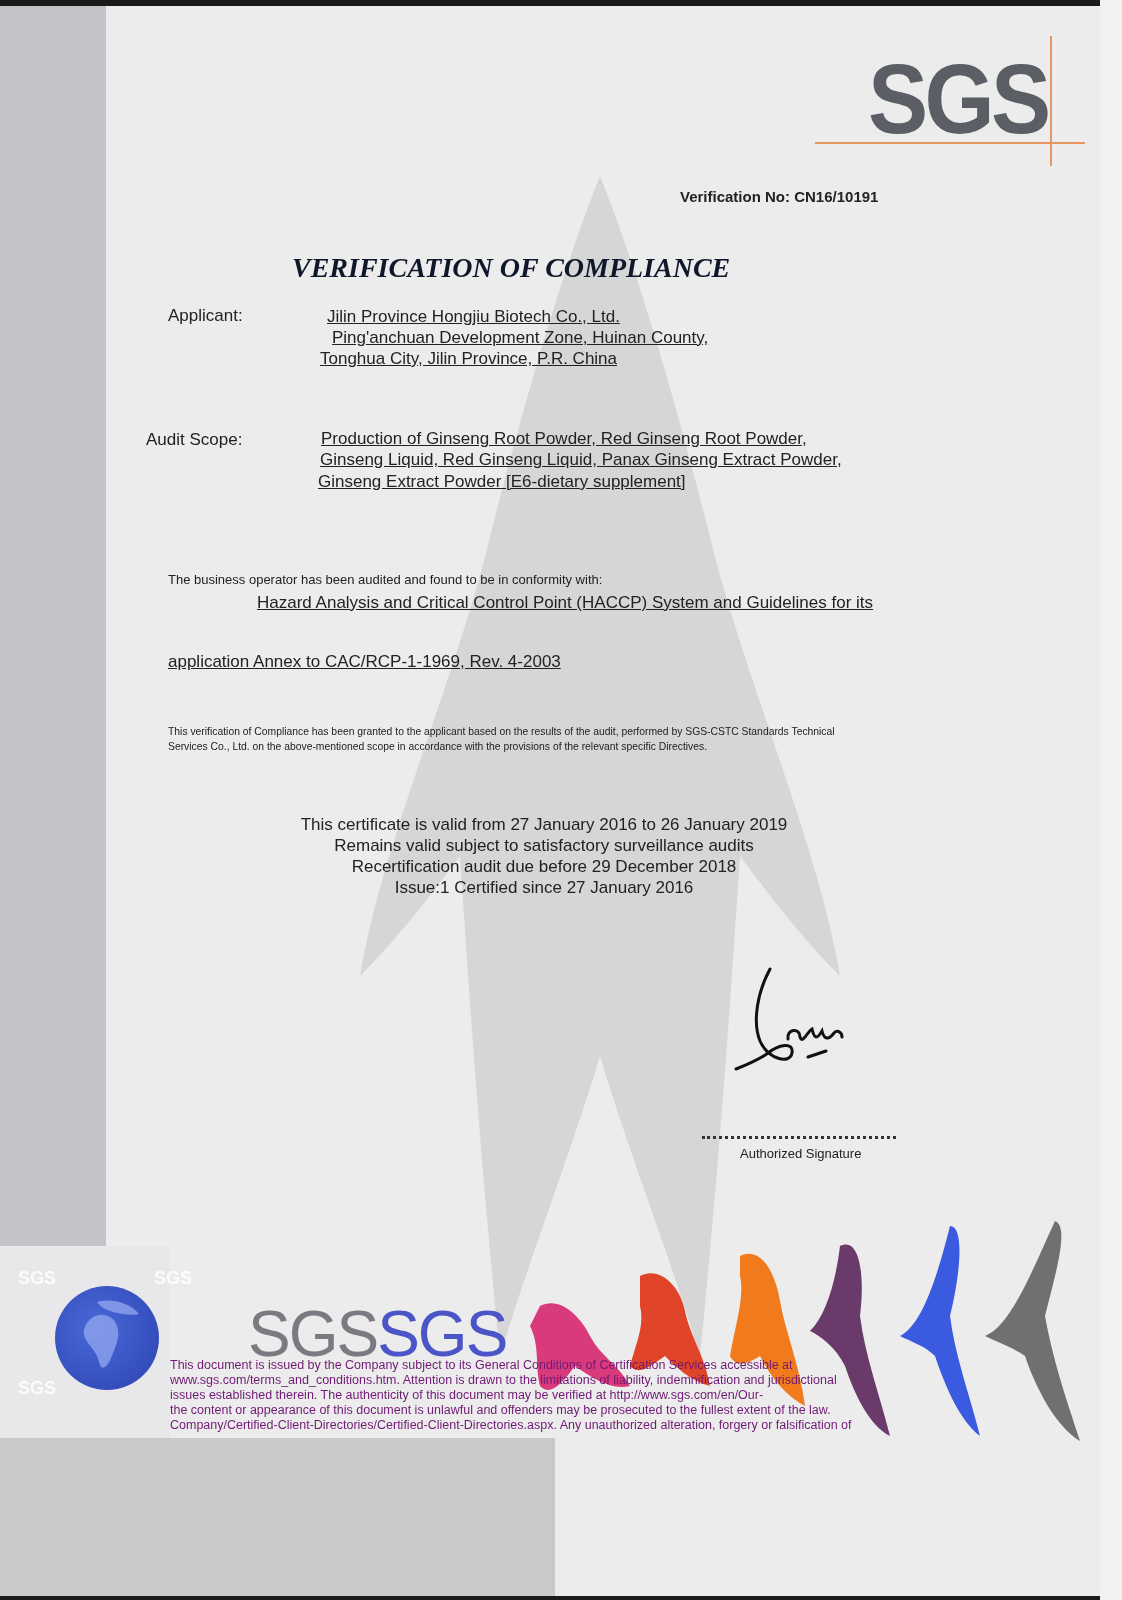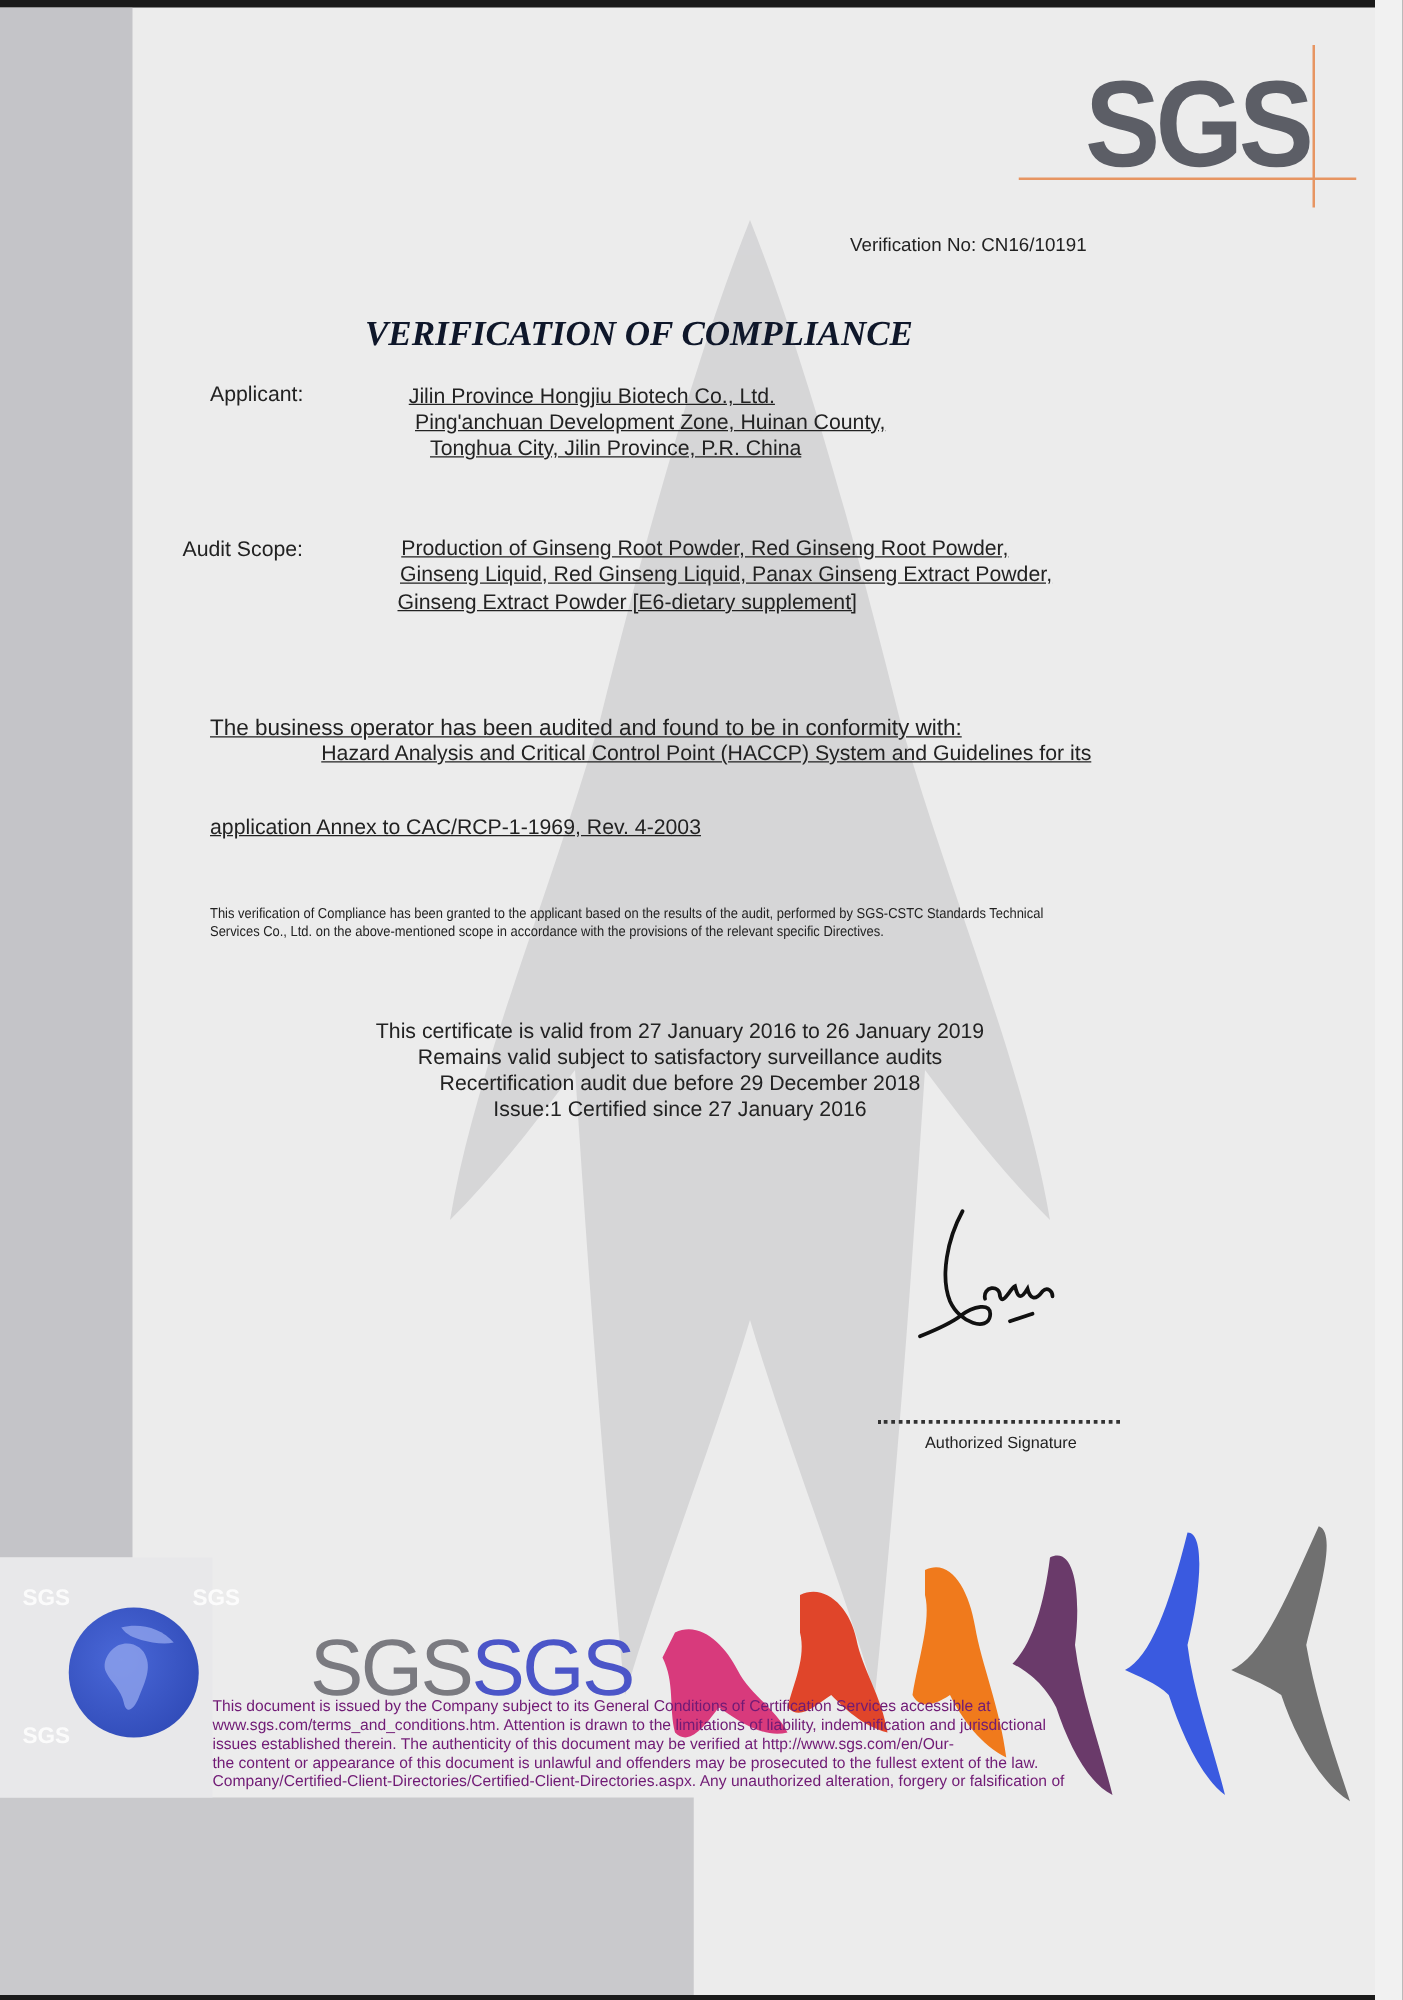--- a/index.html
+++ b/index.html
@@ -7,25 +7,25 @@
     .page { position: absolute; left: 0; top: 6px; width: 1100px; height: 1590px; background: #ececec; overflow: hidden; }
     .right-margin { position: absolute; left: 1100px; top: 0; width: 22px; height: 1600px; background: #f1f1f1; }
     .left-strip { position: absolute; left: 0; top: 0; width: 106px; height: 1240px; background: #c4c4c8; }
     .bottom-band { position: absolute; left: 0; top: 1432px; width: 555px; height: 160px; background: #c9c9cc; }
     .globe-panel { position: absolute; left: 0; top: 1240px; width: 170px; height: 192px; background: #e8e8ea; }
     .bird-ghost { position: absolute; left: 300px; top: 150px; width: 560px; height: 1300px; opacity: 0.22; }
     .txt { position: absolute; color: #222; white-space: nowrap; }
     .sgs-logo { position: absolute; left: 868px; top: 44px; font-family: "Liberation Sans", sans-serif; font-weight: bold; font-size: 98px; letter-spacing: -4px; color: #5c5e66; line-height: 1; transform: scaleX(0.92); transform-origin: left; }
     .logo-hline { position: absolute; left: 815px; top: 136px; width: 270px; height: 2px; background: #e79562; }
     .logo-vline { position: absolute; left: 1050px; top: 30px; width: 2px; height: 130px; background: #e79562; }
-    .verif { left: 680px; top: 182px; font-size: 15px; }
+    .verif { left: 680px; top: 182px; font-size: 15px; font-weight: bold; }
     .title { left: 292px; top: 246px; font-family: "Liberation Serif", serif; font-weight: bold; font-style: italic; font-size: 28px; color: #0f172a; }
     .label { font-size: 17px; }
     .body17 { font-size: 17px; line-height: 21px; text-decoration: underline; }
-    .small13 { font-size: 18px; text-decoration: underline; }
+    .small13 { font-size: 13px; }
     .small11 { font-size: 11.5px; line-height: 15px; transform: scaleX(0.9); transform-origin: left; }
     .valid { left: 280px; top: 808px; width: 528px; font-size: 17px; line-height: 21px; text-align: center; }
     .sig-line { position: absolute; left: 702px; top: 1130px; width: 194px; border-top: 3px dotted #333; }
     .auth { left: 740px; top: 1140px; font-size: 13px; }
     .footer { left: 170px; top: 1352px; font-size: 12.5px; line-height: 15px; color: #701a75; }
     .globe { position: absolute; left: 55px; top: 1280px; width: 104px; height: 104px; border-radius: 50%; background: radial-gradient(circle at 40% 40%, #4a68d8, #2a44b0); }
     .wm { position: absolute; color: #fff; font-weight: bold; font-size: 18px; opacity: 0.85; }
     .sgs-row { position: absolute; left: 248px; top: 1296px; font-weight: normal; font-size: 64px; letter-spacing: -2px; line-height: 1; }
   </style>
 </head>
@@ -44,21 +44,21 @@
   <div class="logo-hline"></div>
   <div class="logo-vline"></div>
 
   <div class="txt verif">Verification No: CN16/10191</div>
 
   <div class="txt title">VERIFICATION OF COMPLIANCE</div>
 
   <div class="txt label" style="left:168px; top:300px;">Applicant:</div>
   <div class="txt body17" style="left:327px; top:300px;">Jilin Province Hongjiu Biotech Co., Ltd.</div>
   <div class="txt body17" style="left:332px; top:321px;">Ping'anchuan Development Zone, Huinan County,</div>
-  <div class="txt body17" style="left:344px; top:342px;">Tonghua City, Jilin Province, P.R. China</div>
+  <div class="txt body17" style="left:320px; top:342px;">Tonghua City, Jilin Province, P.R. China</div>
 
   <div class="txt label" style="left:146px; top:424px;">Audit Scope:</div>
   <div class="txt body17" style="left:321px; top:422px;">Production of Ginseng Root Powder, Red Ginseng Root Powder,</div>
   <div class="txt body17" style="left:320px; top:443px;">Ginseng Liquid, Red Ginseng Liquid, Panax Ginseng Extract Powder,</div>
   <div class="txt body17" style="left:318px; top:465px;">Ginseng Extract Powder [E6-dietary supplement]</div>
 
   <div class="txt small13" style="left:168px; top:566px;">The business operator has been audited and found to be in conformity with:</div>
 
   <div class="txt body17" style="left:213px; top:586px;margin-left:44px;">Hazard Analysis and Critical Control Point (HACCP) System and Guidelines for its</div>
   <div class="txt body17" style="left:168px; top:645px;">application Annex to CAC/RCP-1-1969, Rev. 4-2003</div>

